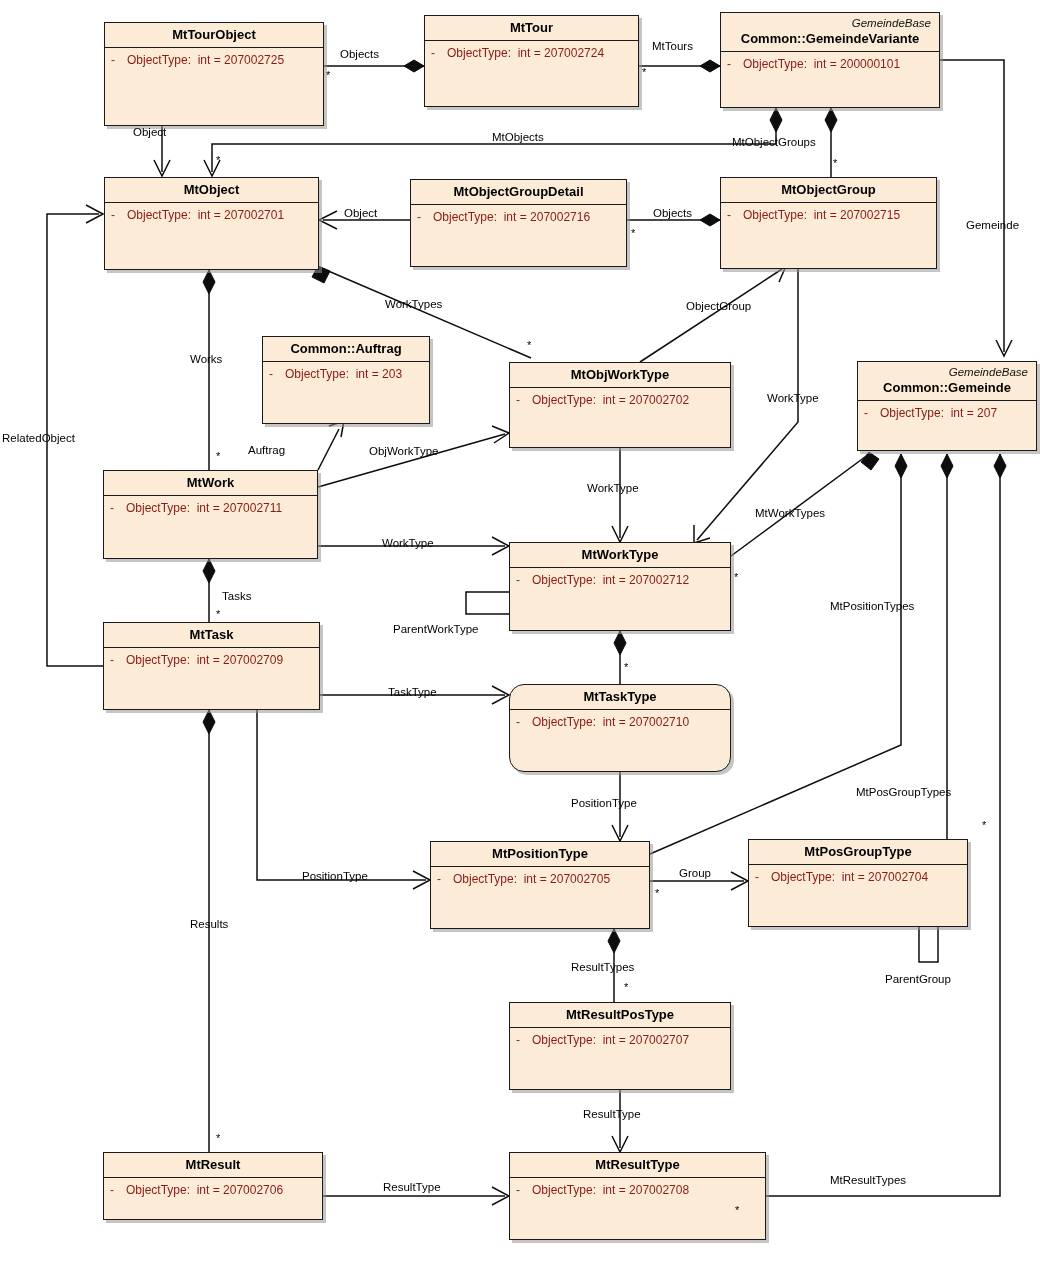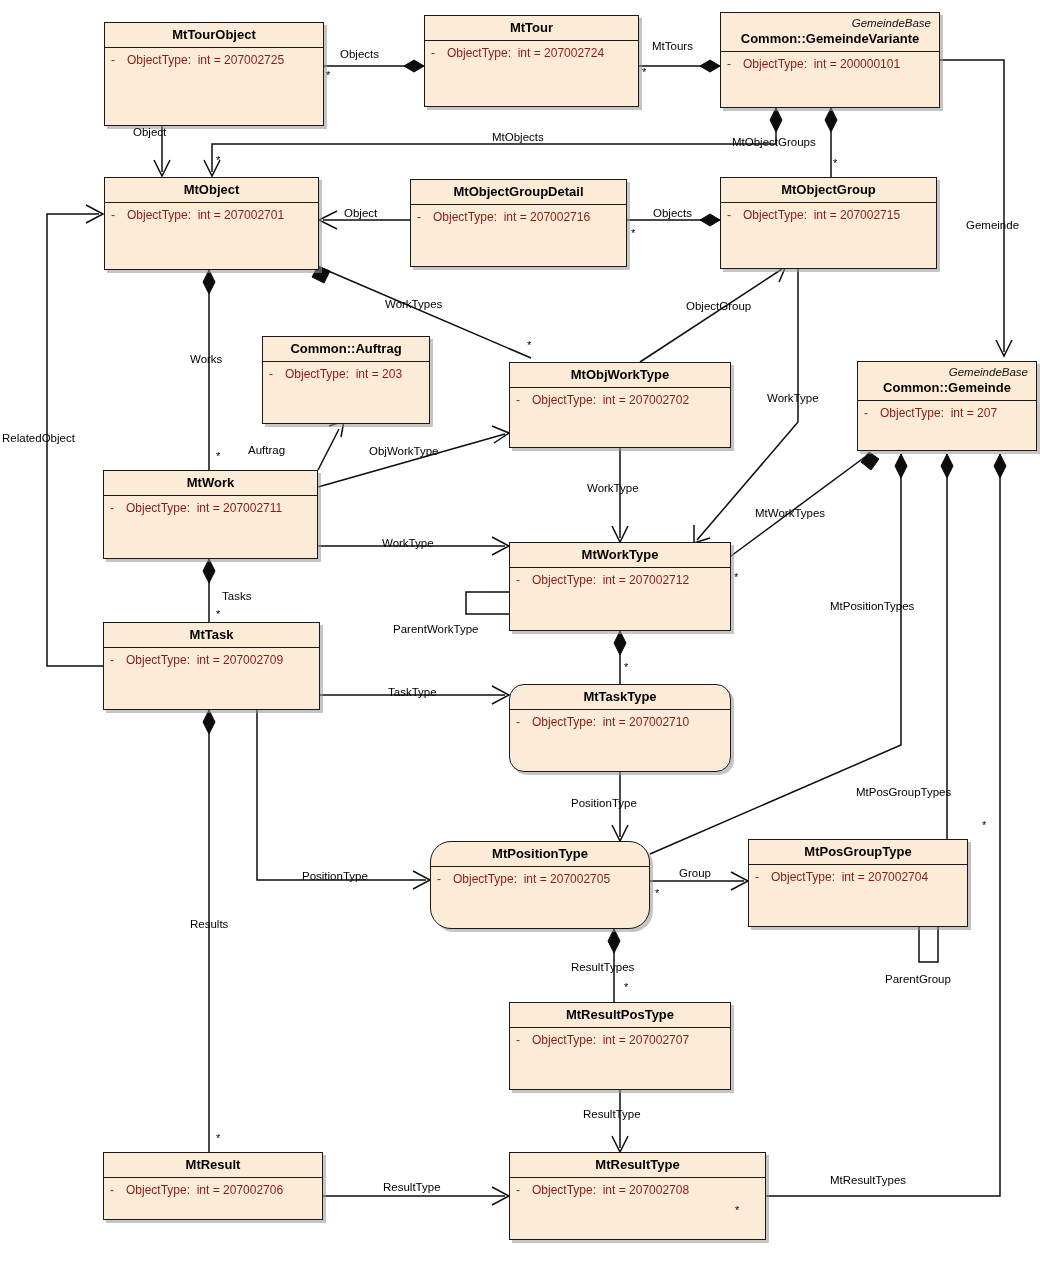--- a/index.html
+++ b/index.html
@@ -306,21 +306,21 @@
     <div class="uml-head">
       <span class="uml-name">MtTaskType</span>
     </div>
     <div class="uml-attrs">
       <div class="uml-attr">
         <span class="vis">-</span><span class="nm">ObjectType:</span>&nbsp; <span>int = 207002710</span>
       </div>
     </div>
   </div>
 
-  <div class="uml-class" style="left:430px;top:841px;width:220px;height:88px;border-radius:21px;">
+  <div class="uml-class" style="left:430px;top:841px;width:220px;height:88px;">
     <div class="uml-head">
       <span class="uml-name">MtPositionType</span>
     </div>
     <div class="uml-attrs">
       <div class="uml-attr">
         <span class="vis">-</span><span class="nm">ObjectType:</span>&nbsp; <span>int = 207002705</span>
       </div>
     </div>
   </div>
 

